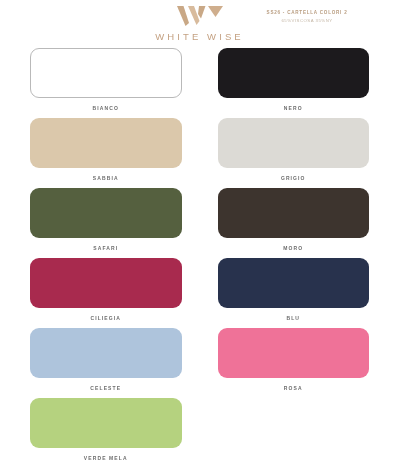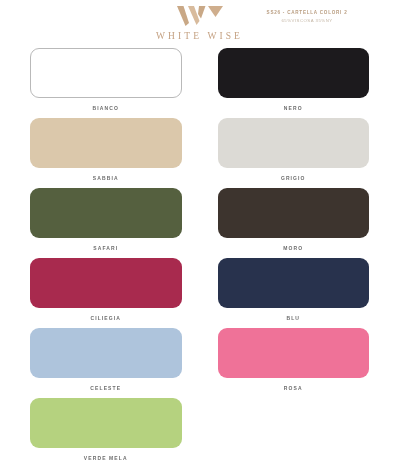--- a/index.html
+++ b/index.html
@@ -41,21 +41,21 @@
     width: 46px;
     height: 20px;
     display: block;
   }
 
   .brand-name {
     margin-top: 5px;
     font-size: 9.5px;
     letter-spacing: 3.1px;
     color: #c4a182;
-    font-family: Liberation Serif, serif;
+    font-family: Liberation Sans, sans-serif;
     white-space: nowrap;
   }
 
   .doc-meta {
     position: absolute;
     right: 12px;
     top: 10px;
     text-align: center;
     width: 160px;
   }

